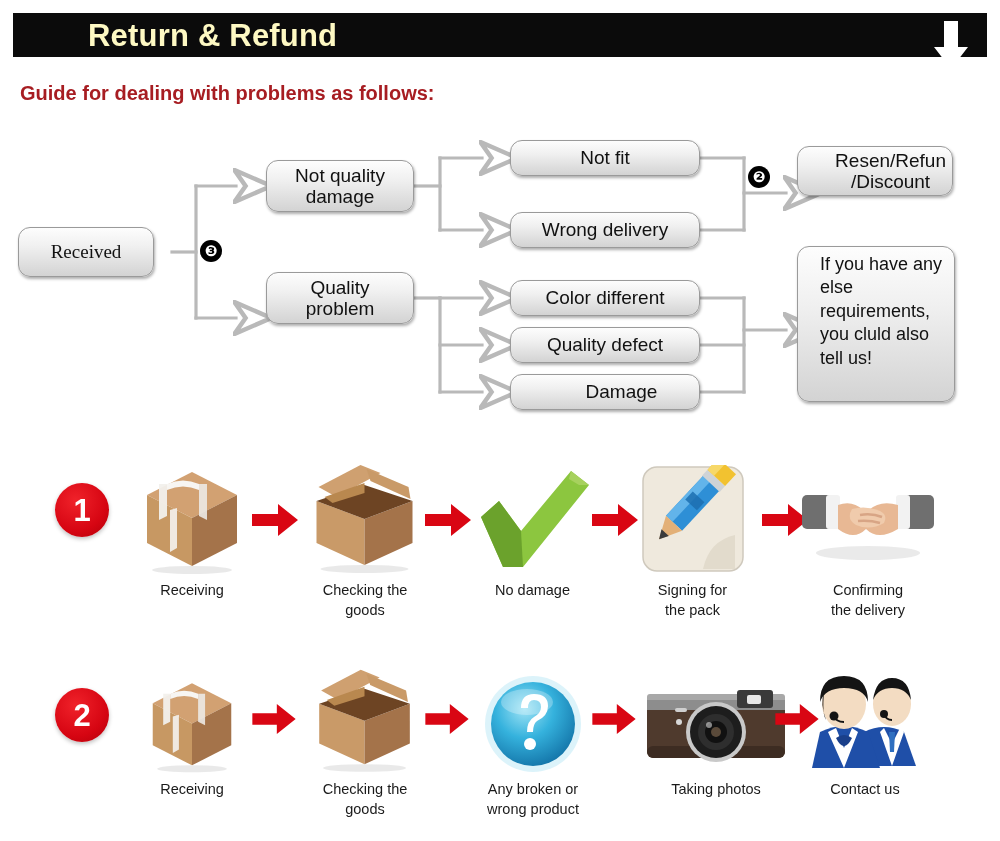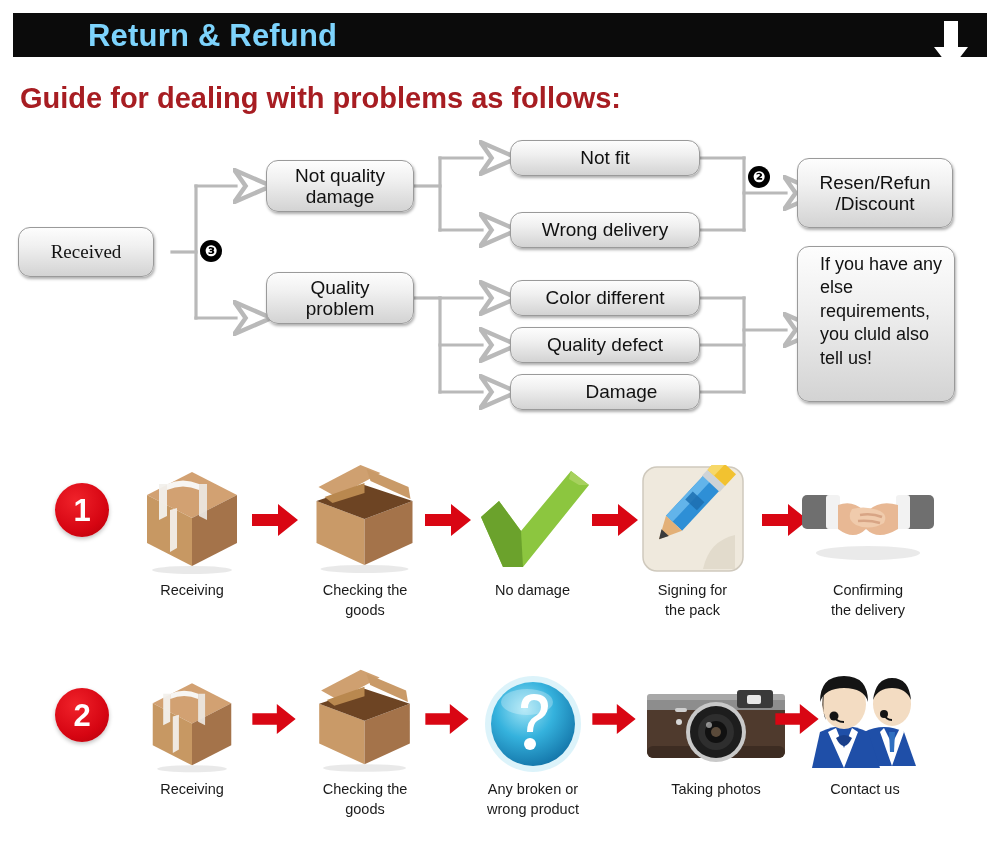--- a/index.html
+++ b/index.html
@@ -18,39 +18,39 @@
   
   #header-bar{
     position:absolute;
     left:13px; top:13px;
     width:974px; height:44px;
     background:#0b0b0b;
   }
   #header-title{
     position:absolute;
     left:75px; top:7px;
-    color:#7dd3fc;
+    color:#fef9c3;
     font-size:31px;
     font-weight:bold;
     letter-spacing:.2px;
     font-family:"Liberation Sans","DejaVu Sans",sans-serif;
     line-height:32px;
     white-space:nowrap;
   }
   #header-arrow{
     position:absolute;
     left:921px; top:8px;
     width:34px; height:48px;
   }
 
   
   #guide-heading{
     position:absolute;
     left:20px; top:82px;
-    font-size:29px;
+    font-size:20px;
     font-weight:bold;
     color:#a71d22;
     white-space:nowrap;
     font-family:"Liberation Sans","DejaVu Sans",sans-serif;
   }
 
   
   #flowchart{
     position:absolute;
     left:0; top:130px;
@@ -227,21 +227,21 @@
     </div>
 
     <div class="fbox" style="left:510px; top:244px; width:190px; height:36px;padding-left:39px;">
       <span>Damage</span>
     </div>
 
     <div class="badge" style="left:748px; top:36px;">
       <span>❷</span>
     </div>
 
-    <div class="fbox two-line" style="left:797px; top:28px; width:156px; height:70px; white-space:pre-line; font-size:19px;">
+    <div class="fbox two-line" style="left:797px; top:16px; width:156px; height:50px; white-space:pre-line; font-size:19px;justify-content:flex-end;">
       <span>Resen/Refun
 /Discount</span>
     </div>
 
     <div class="fbox left-text" style="left:797px; top:116px; width:158px; height:156px; font-size:18px;padding-left:22px;">
       <span>If you have any else requirements, you cluld also tell us!</span>
     </div>
 
   </div>
 

